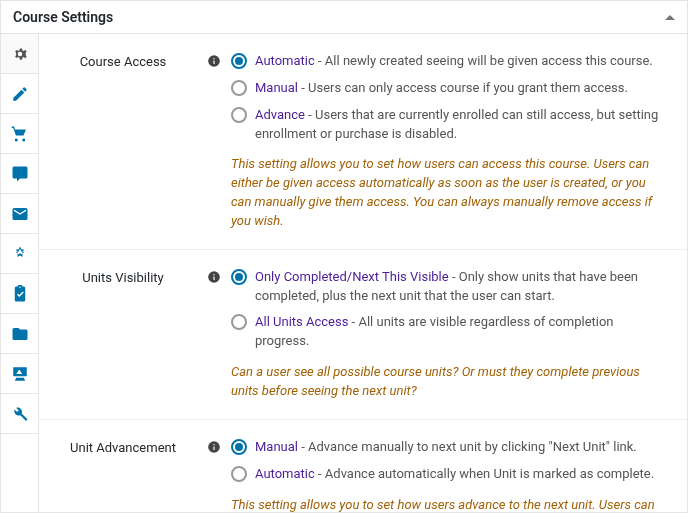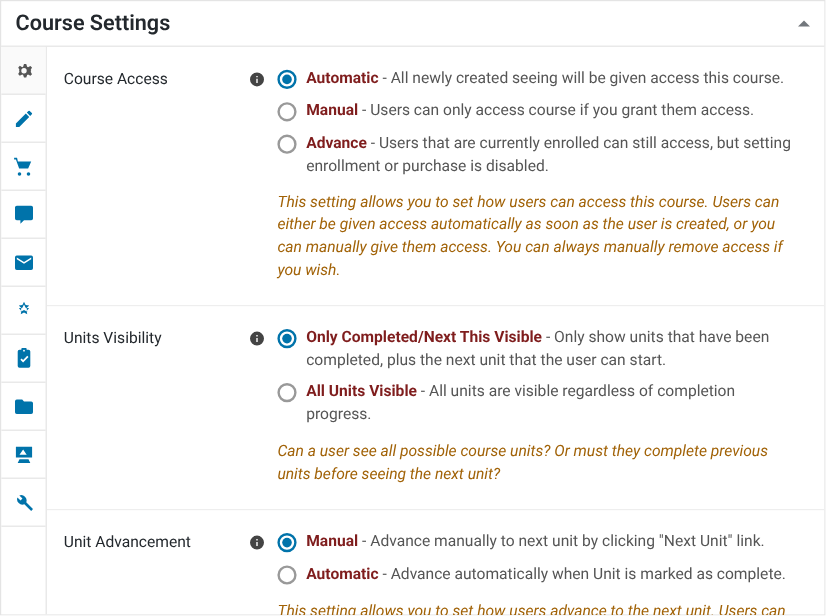--- a/index.html
+++ b/index.html
@@ -19,21 +19,21 @@
     display: flex;
     flex-direction: column;
   }
   .panel-header {
     display: flex;
     align-items: center;
     justify-content: space-between;
     padding: 8px 12px;
     border-bottom: 1px solid #e4e4e4;
     font-weight: 600;
-    font-size: 18px;
+    font-size: 14px;
     color: #23282d;
   }
   .panel-body {
     display: flex;
     flex: 1;
     overflow: hidden;
   }
   .tab-col {
     width: 38px;
     border-right: 1px solid #e4e4e4;
@@ -65,20 +65,21 @@
     border-bottom: 1px solid #eee;
     gap: 10px;
   }
   .setting-row:last-child { border-bottom: none; }
   .label-col {
     width: 140px;
     flex-shrink: 0;
     font-size: 13px;
     color: #23282d;
     padding-top: 2px;
+    text-align: center;
   }
   .info-col {
     width: 18px;
     flex-shrink: 0;
     padding-top: 2px;
     text-align: right;
     color: #555;
   }
   .info-col svg { width: 14px; height: 14px; fill: #444; }
   .options-col {
@@ -106,21 +107,21 @@
   .radio.off { border-color: #999; }
   .radio.on::after {
     content: "";
     position: absolute;
     top: 2px; left: 2px;
     width: 8px; height: 8px;
     border-radius: 50%;
     background: #0073aa;
   }
   .opt-text { flex: 1; color: #555; }
-  .opt-text strong { color: #7f1d1d; font-weight: 700; }
+  .opt-text strong { color: #4c1d95; font-weight: 400; }
   .help {
     color: #a16207;
     font-style: italic;
     line-height: 1.45;
     margin-top: 4px;
   }
   .caret {
     width: 0; height: 0;
     border-left: 5px solid transparent;
     border-right: 5px solid transparent;
@@ -222,21 +223,21 @@
               <path d="M12 2a10 10 0 1 0 0 20 10 10 0 0 0 0-20zm1 15h-2v-6h2v6zm0-8h-2V7h2v2z"></path>
             </svg>
         </div>
         <div class="options-col">
           <label class="opt">
             <span class="radio on"></span>
             <span class="opt-text"><strong>Only Completed/Next This Visible</strong><span> - Only show units that have been completed, plus the next unit that the user can start.</span></span>
           </label>
           <label class="opt">
             <span class="radio off"></span>
-            <span class="opt-text"><strong>All Units Visible</strong><span> - All units are visible regardless of completion progress.</span></span>
+            <span class="opt-text"><strong>All Units Access</strong><span> - All units are visible regardless of completion progress.</span></span>
           </label>
           <div class="help">Can a user see all possible course units? Or must they complete previous units before seeing the next unit?</div>
         </div>
       </div>
 
       <div class="setting-row">
         <div class="label-col">Unit Advancement</div>
         <div class="info-col">
           <svg viewBox="0 0 24 24">
               <path d="M12 2a10 10 0 1 0 0 20 10 10 0 0 0 0-20zm1 15h-2v-6h2v6zm0-8h-2V7h2v2z"></path>

